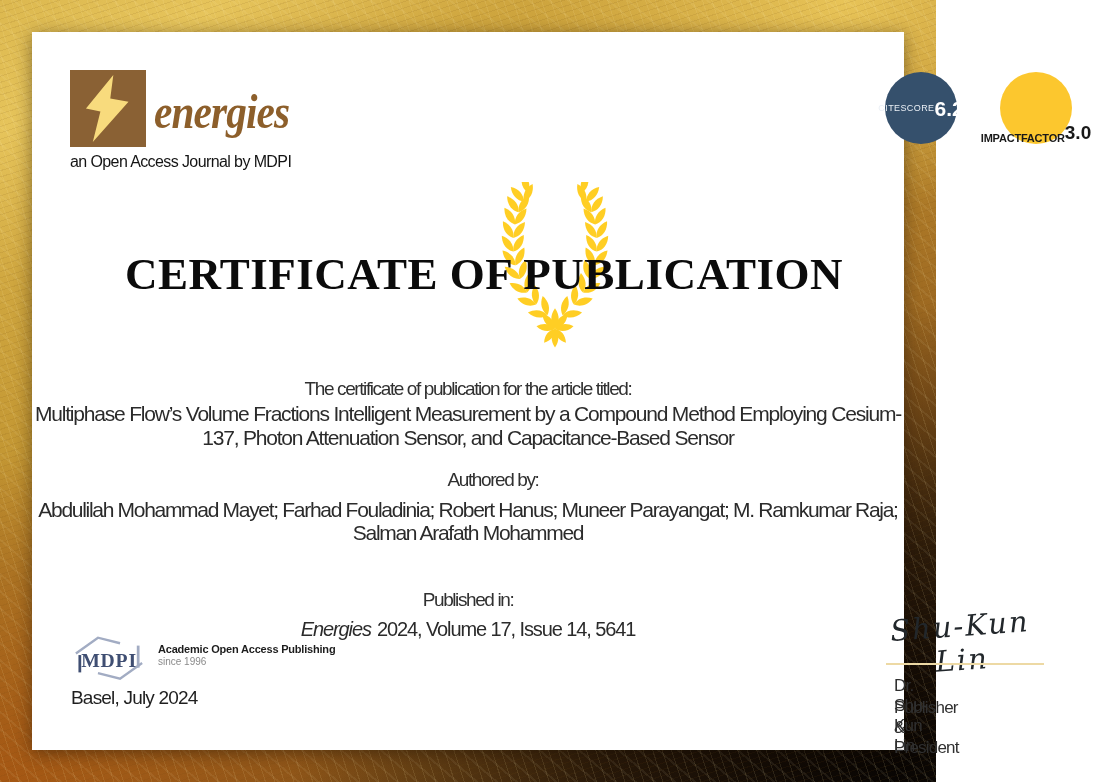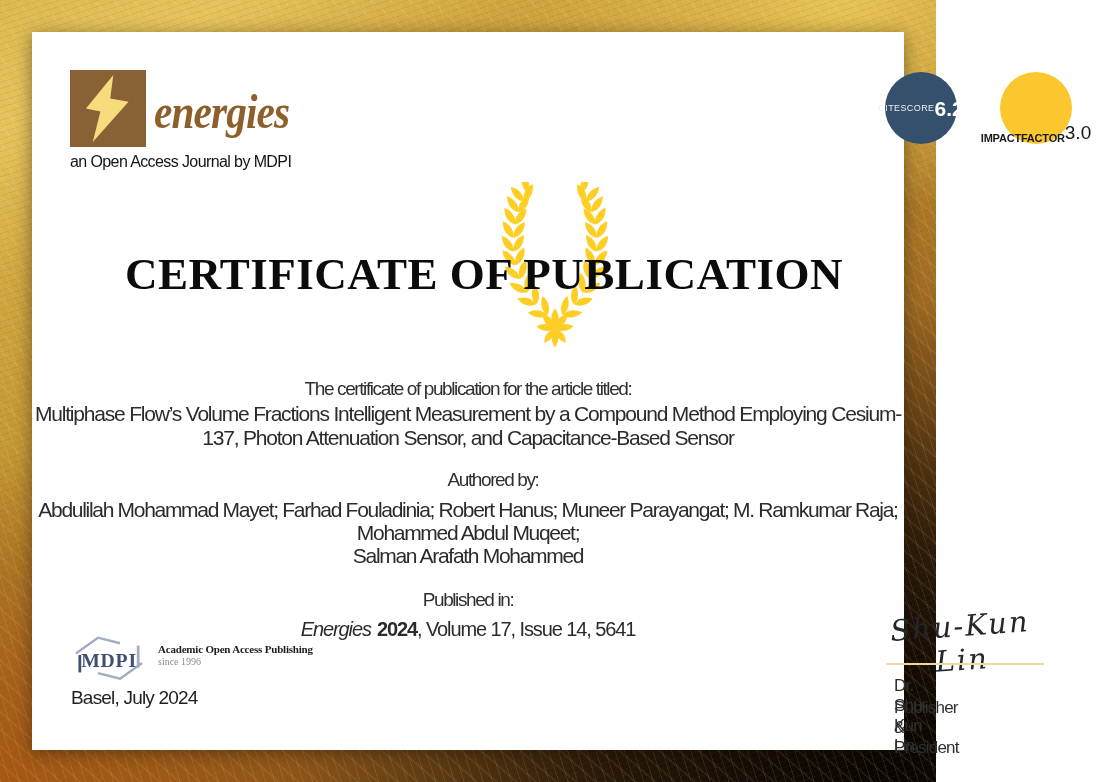--- a/index.html
+++ b/index.html
@@ -24,39 +24,39 @@
     transform:scaleX(0.86);transform-origin:left center;letter-spacing:-1px;}
   .tagline{position:absolute;left:38px;top:121px;font-size:16px;font-weight:500;
     color:#141414;letter-spacing:-0.6px;}
   .badge{position:absolute;top:40px;width:72px;height:72px;border-radius:50%;
     display:flex;flex-direction:row;align-items:center;justify-content:center;text-align:center;}
   .badge-cs{left:853px;background:#35506C;color:#EAEFF5;}
   .badge-cs .b-label{font-size:9px;letter-spacing:0.4px;}
   .badge-cs .b-value{font-size:21px;font-weight:700;color:#FFFFFF;margin-top:1px;}
   .badge-if{left:968px;background:#FCC72E;color:#181818;align-items:flex-end;}
   .badge-if .b-l{font-size:11px;font-weight:700;line-height:12px;letter-spacing:-0.2px;}
-  .badge-if .b-value{font-size:19px;font-weight:400;margin-top:11px;}
+  .badge-if .b-value{font-size:19px;font-weight:700;margin-top:11px;}
   
   .wreath{position:absolute;left:444px;top:150px;width:158px;height:168px;}
   .heading{position:absolute;left:0;top:200px;width:100%;margin:16px;text-align:center;
     font-family:"Liberation Serif",serif;font-weight:700;font-size:45px;color:#0B0B0B;
     letter-spacing:0.5px;}
   
   .cline{position:absolute;left:0;width:100%;margin:0;text-align:center;color:#303030;}
   .intro{top:346px;font-size:19px;letter-spacing:-1.4px;}
   .atitle{top:370px;font-size:21px;line-height:24px;letter-spacing:-1.2px;color:#2B2B2B;}
   .authored{top:437px;font-size:19px;letter-spacing:-1.4px;padding-left:25px;}
   .authors{top:466px;font-size:21px;line-height:23px;letter-spacing:-1.3px;color:#2B2B2B;}
   .published{top:557px;font-size:19px;letter-spacing:-1.4px;}
   .jline{top:586px;font-size:20px;letter-spacing:-1.1px;color:#2B2B2B;}
   .jname{font-style:italic;font-family:"Liberation Sans",sans-serif;}
-  .jyear{font-weight:700;margin-left:6px;}
+  .jyear{font-weight:400;margin-left:6px;}
   
   .mdpi-logo{position:absolute;left:36px;top:600px;width:82px;height:54px;}
-  .pub-text{position:absolute;left:126px;top:611px;color:#1d1d1d;font-family:Liberation Serif, serif;}
+  .pub-text{position:absolute;left:126px;top:611px;color:#1d1d1d;}
   .pub-text .p1{font-size:11px;font-weight:700;letter-spacing:-0.2px;}
   .pub-text .p2{font-size:10px;color:#8a8a8a;margin-top:1px;}
   .place-date{position:absolute;left:39px;top:655px;font-size:19px;color:#1f1f1f;letter-spacing:-0.8px;}
   
   .sig-script{position:absolute;left:829px;top:577px;width:200px;text-align:center;
     font-family:"DejaVu Serif",serif;font-style:italic;font-size:29px;color:#22272B;
     letter-spacing:2px;transform:rotate(-4deg);}
   .sig-line{position:absolute;left:854px;top:631px;width:158px;border-top:2px solid #EDD9A4;}
   .sig-name{position:absolute;left:862px;top:644px;font-size:17px;color:#303030;letter-spacing:-0.8px;}
   .sig-role{position:absolute;left:862px;top:666px;font-size:17px;color:#303030;letter-spacing:-0.8px;}
@@ -128,21 +128,20 @@
     <h1 class="heading">CERTIFICATE OF PUBLICATION</h1>
 
     <p class="cline intro">The certificate of publication for the article titled:</p>
     <div class="cline atitle">
       <div>Multiphase Flow’s Volume Fractions Intelligent Measurement by a Compound Method Employing Cesium-</div>
       <div>137, Photon Attenuation Sensor, and Capacitance-Based Sensor</div>
     </div>
     <p class="cline authored">Authored by:</p>
     <div class="cline authors">
       <div>Abdulilah Mohammad Mayet; Farhad Fouladinia; Robert Hanus; Muneer Parayangat; M. Ramkumar Raja;</div>
-      <div>Mohammed Abdul Muqeet;</div>
       <div>Salman Arafath Mohammed</div>
     </div>
     <p class="cline published">Published in:</p>
     <p class="cline jline"><span class="jname">Energies</span><span class="jyear">2024</span><span>, Volume 17, Issue 14, 5641</span></p>
 
     <svg class="mdpi-logo" viewBox="0 0 104 66">
       <polyline points="10,26 38,6 66,13" fill="none" stroke="#A2ACC3" stroke-width="3"></polyline>
       <polyline points="94,38 66,58 38,51" fill="none" stroke="#A2ACC3" stroke-width="3"></polyline>
       <line x1="15" y1="28" x2="15" y2="50" stroke="#3F4E72" stroke-width="3.5"></line>
       <line x1="89" y1="16" x2="89" y2="44" stroke="#A2ACC3" stroke-width="3.5"></line>

